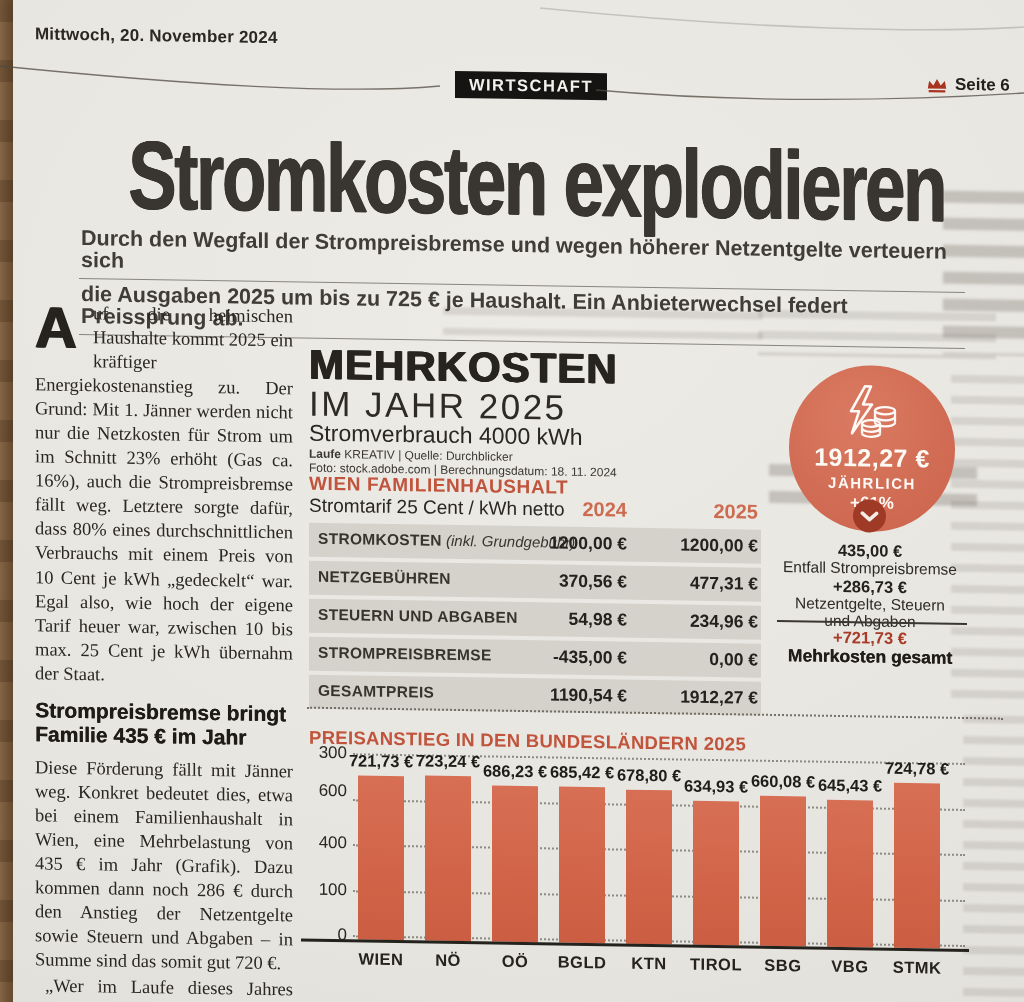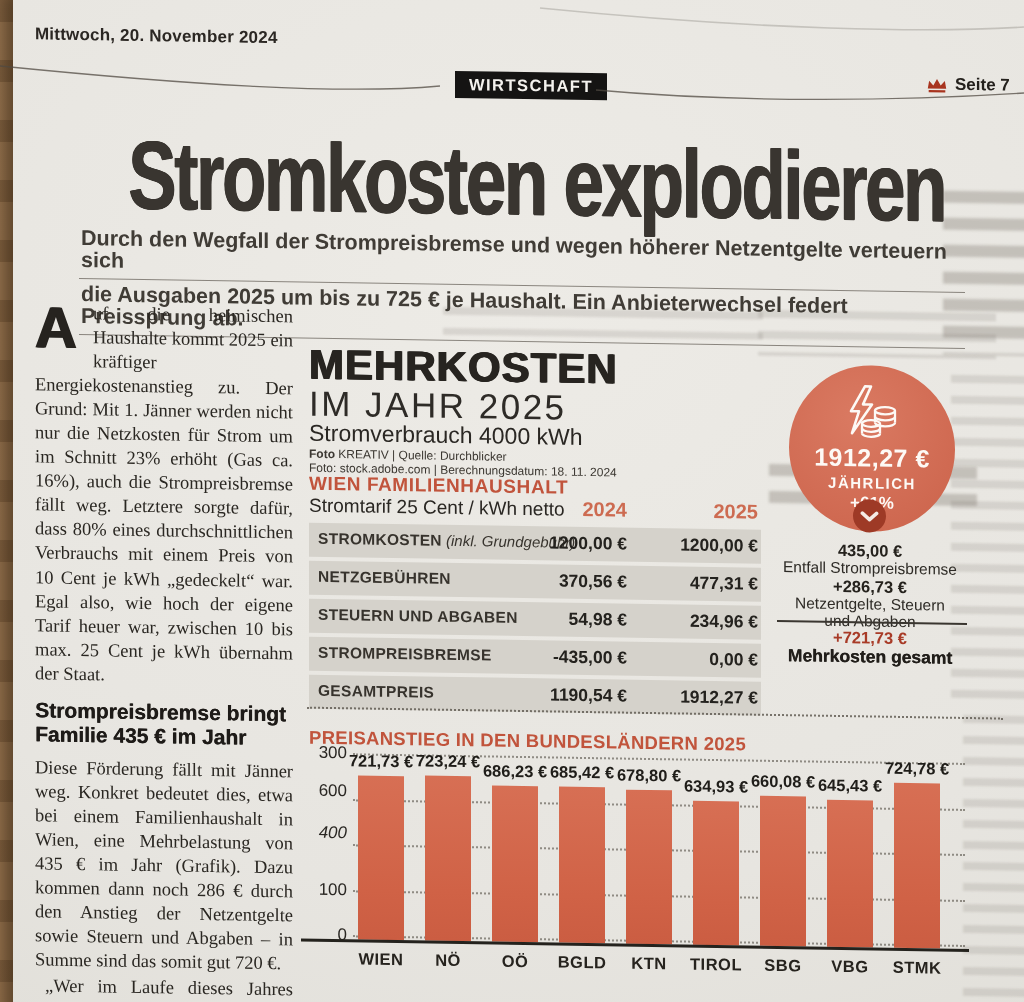--- a/index.html
+++ b/index.html
@@ -121,21 +121,21 @@
     <div class="abs badge">
       <span>WIRTSCHAFT</span>
     </div>
     <div class="abs pageno">
       <span>
         <svg width="24" height="17" viewBox="0 0 26 18">
           <path d="M3 13 L4.5 4.5 L9 9.5 L13 2.5 L17 9.5 L21.5 4.5 L23 13 Z" fill="#a8341f"></path>
           <rect x="4" y="14.5" width="18" height="2.4" fill="#a8341f"></rect>
         </svg>
       </span>
-      <span>Seite 7</span>
+      <span>Seite 6</span>
     </div>
 
     <div class="abs headline">
       <span>Stromkosten explodieren</span>
     </div>
     <div class="abs subhead">
       <div class="line">Durch den Wegfall der Strompreisbremse und wegen höherer Netzentgelte verteuern sich</div>
       <div class="line">die Ausgaben 2025 um bis zu 725 € je Haushalt. Ein Anbieterwechsel federt Preissprung ab.</div>
     </div>
 
@@ -147,21 +147,21 @@
         <div>Familie 435 € im Jahr</div>
       </div>
       <p class="cont">Diese Förderung fällt mit Jänner weg. Konkret bedeu­tet dies, etwa bei einem Fa­milienhaushalt in Wien, eine Mehrbelastung von 435 € im Jahr (Grafik). Dazu kom­men dann noch 286 € durch den Anstieg der Netzentgelte sowie Steuern und Abgaben – in Summe sind das somit gut 720 €.</p>
       <p class="cont indent">„Wer im Laufe dieses Jah­res nicht in einen günstigen Tarif gewechselt hat, wird den Wegfall der Stromkos­tenbremse im kommenden Jahr deutlich am Konto zu spüren bekommen“.</p>
     </div>
 
     <div class="abs ig-title">MEHRKOSTEN</div>
     <div class="abs ig-sub">IM JAHR 2025</div>
     <div class="abs ig-sub2">Stromverbrauch 4000 kWh</div>
     <div class="abs credit">
-      <div><b>Foto</b><span> KREATIV | Quelle: Durchblicker</span></div>
+      <div><b>Laufe</b><span> KREATIV | Quelle: Durchblicker</span></div>
       <div>Foto: stock.adobe.com | Berechnungsdatum: 18. 11. 2024</div>
     </div>
     <div class="abs section-label">WIEN FAMILIENHAUSHALT</div>
     <div class="abs tariff">Stromtarif 25 Cent / kWh netto</div>
 
     <div class="abs cost-table">
       <div class="chead h1">2024</div>
       <div class="chead h2">2025</div>
     <div class="trow" style="top: 0px;">
           <div class="tlabel"><span>STROMKOSTEN</span><span class="tnote"> (inkl. Grundgebühr)</span></div>
@@ -193,21 +193,21 @@
     <div class="abs dotsep"></div>
 
     <div class="abs chart">
       <div class="chart-title">PREISANSTIEG IN DEN BUNDESLÄNDERN 2025</div>
       <div>
           <div class="ygrid" style="top: 216px;"></div>
           <div class="ytick" style="top: 206px;">0</div>
           <div class="ygrid" style="top: 170.5px;"></div>
           <div class="ytick" style="top: 160.5px;">100</div>
           <div class="ygrid" style="top: 125px;"></div>
-          <div class="ytick" style="top: 104px; font-style: italic;">400</div>
+          <div class="ytick" style="top: 114px;">400</div>
           <div class="ygrid" style="top: 79.5px;"></div>
           <div class="ytick" style="top: 62px;">600</div>
           <div class="ygrid" style="top: 34px;"></div>
           <div class="ytick" style="top: 24px;">300</div>
           <div class="bar" style="left: 53px; top: 55.8064px; height: 164.194px;"></div>
           <div class="bval" style="left: 28px; top: 31.8064px;">721,73 €</div>
           <div class="bcat" style="left: 34px;">WIEN</div>
           <div class="bar" style="left: 120px; top: 55.4629px; height: 164.537px;"></div>
           <div class="bval" style="left: 95px; top: 31.4629px;">723,24 €</div>
           <div class="bcat" style="left: 101px;">NÖ</div>

